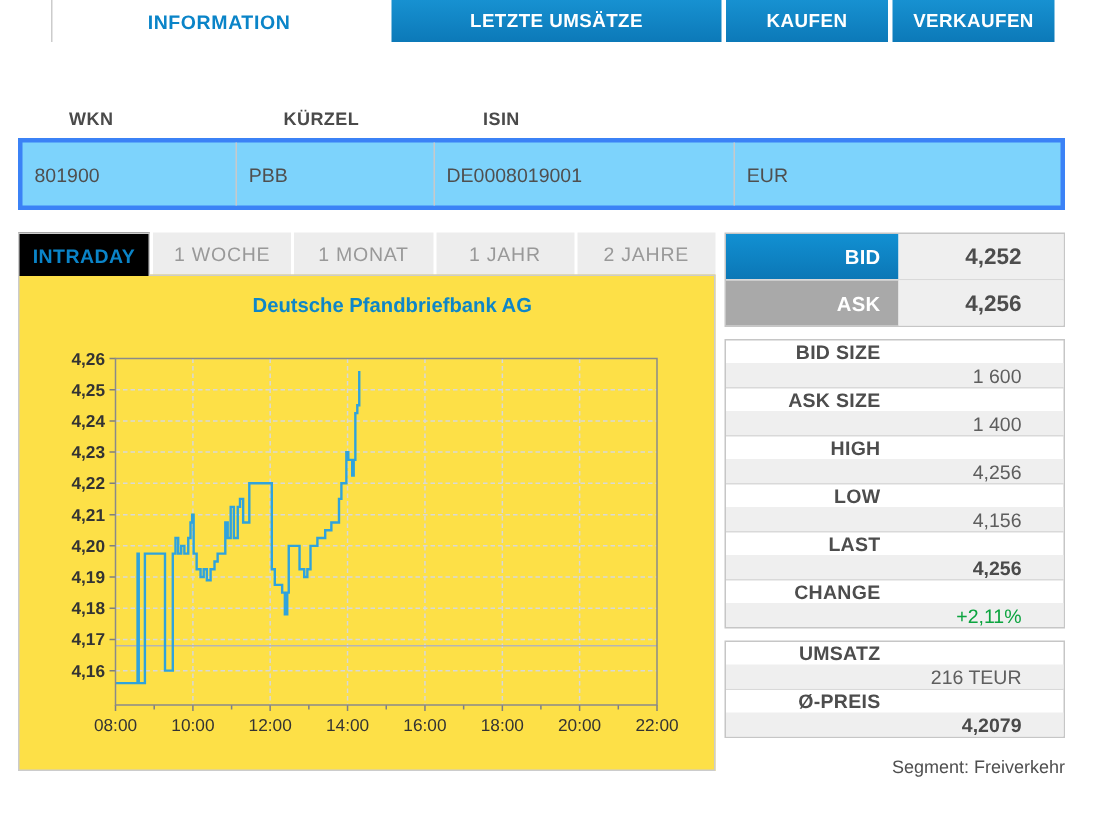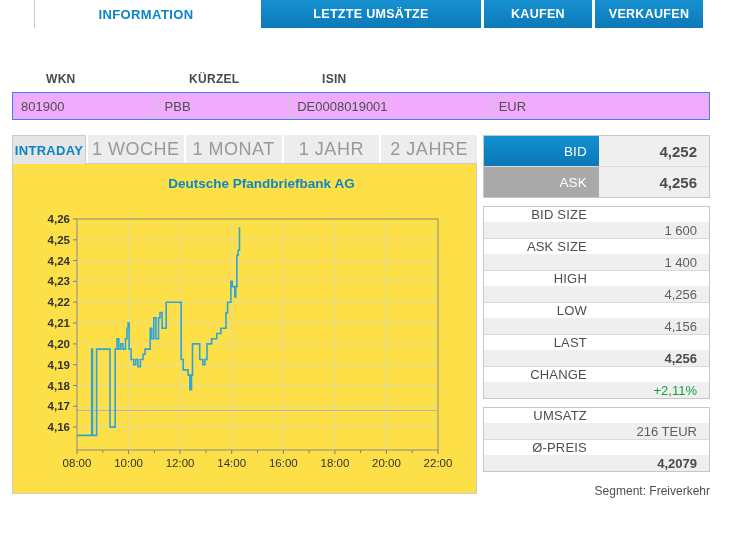--- a/index.html
+++ b/index.html
@@ -26,43 +26,43 @@
   .blue-tab.w2{width:108px;}
   .blue-tab.w3{width:108px;}
   
   .instrument{margin:44px 0 0 12px;width:698px;}
   .inst-headers{display:flex;height:20px;align-items:flex-start;margin-left:26px;}
   .inst-headers div{
     font-size:12px;font-weight:bold;color:#4a4a4a;letter-spacing:.3px;
     padding-left:8px;box-sizing:border-box;
   }
   .inst-values{
-    display:flex;height:28px;background:#f0abfc;
-    border:1px solid #3b82f6;box-sizing:border-box;align-items:center;
+    display:flex;height:48px;background:#7dd3fc;
+    border:3px solid #3b82f6;box-sizing:border-box;align-items:center;
   }
   .inst-values div{
     font-size:13px;color:#4f4f4f;padding-left:8px;box-sizing:border-box;
     border-left:1px solid #c9c9c9;height:100%;display:flex;align-items:center;
   }
   .inst-values div:first-child{border-left:none;}
   .c1{width:143px;} .c2{width:133px;} .c3{width:202px;} .c4{width:220px;}
   
   .main{display:flex;margin:15px 0 0 12px;width:698px;}
   .chart-col{width:465px;}
   .chart-tabs{display:flex;height:29px;}
   .tab-active{
-    width:74px;background:#e5e5e5;border:1px solid #cccccc;border-bottom:none;
+    width:88px;background:#000000;border:1px solid #cccccc;border-bottom:none;
     display:flex;align-items:center;justify-content:center;
     color:#0a84c8;font-weight:bold;font-size:13px;letter-spacing:.3px;
     position:relative;z-index:2;box-sizing:border-box;cursor:pointer;
   }
   .tab-gray{
     flex:1;margin-left:2px;background:#ededed;
     display:flex;align-items:center;justify-content:center;
-    color:#999999;font-size:18px;letter-spacing:.5px;cursor:pointer;
+    color:#999999;font-size:13px;letter-spacing:.5px;cursor:pointer;
   }
   .chart-panel{
     width:465px;height:331px;border:1px solid #cccccc;box-sizing:border-box;
     margin-top:-1px;position:relative;z-index:1;background:#fde047;
   }
   .chart-title{
     padding:12px 0 0 34px;text-align:center;height:16px;
     color:#0e86c8;font-weight:bold;font-size:13.5px;
   }
   #chart-svg{display:block;}
@@ -74,25 +74,25 @@
   #chart-svg .xlab{font-family:"Liberation Sans",sans-serif;font-size:11.5px;fill:#333333;text-anchor:middle;}
   
   .quote-col{width:227px;margin-left:6px;}
   .qbox{border:1px solid #c6c6c6;background:#ffffff;}
   .qrow{display:flex;height:30px;border-top:1px solid #d9d9d9;}
   .qrow:first-child{border-top:none;}
   .qrow2{height:31px;flex-direction:column;}
   .qlabel{
     width:115px;display:flex;align-items:center;justify-content:flex-end;
     padding-right:12px;box-sizing:border-box;
-    font-size:13px;font-weight:normal;color:#4d4d4d;letter-spacing:.2px;
+    font-size:13px;font-weight:bold;color:#4d4d4d;letter-spacing:.2px;
   }
   .qvalue{
     flex:1;background:#efefef;display:flex;align-items:center;justify-content:flex-end;
-    padding-right:12px;box-sizing:border-box;font-size:13px;color:#5e5e5e;text-align:center;
+    padding-right:28px;box-sizing:border-box;font-size:13px;color:#5e5e5e;text-align:center;
   }
   .bid-label{background:linear-gradient(180deg,#1290d2 0%,#0b77b6 100%);color:#ffffff;font-size:13.5px;}
   .ask-label{background:#a9a9a9;color:#ffffff;font-size:13.5px;}
   .big-val{font-size:15px;font-weight:bold;color:#4d4d4d;}
   .bold-val{font-weight:bold;color:#4a4a4a;}
   .green-val{color:#0ca43f;}
   .gap8{height:8px;}
   .segment-note{
     margin-top:12px;text-align:right;font-size:12px;color:#4f4f4f;padding-right:0;
   }

